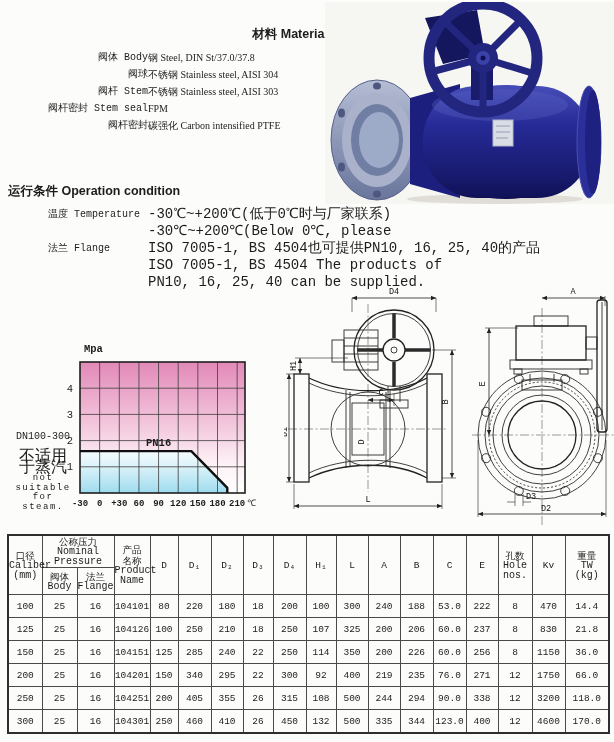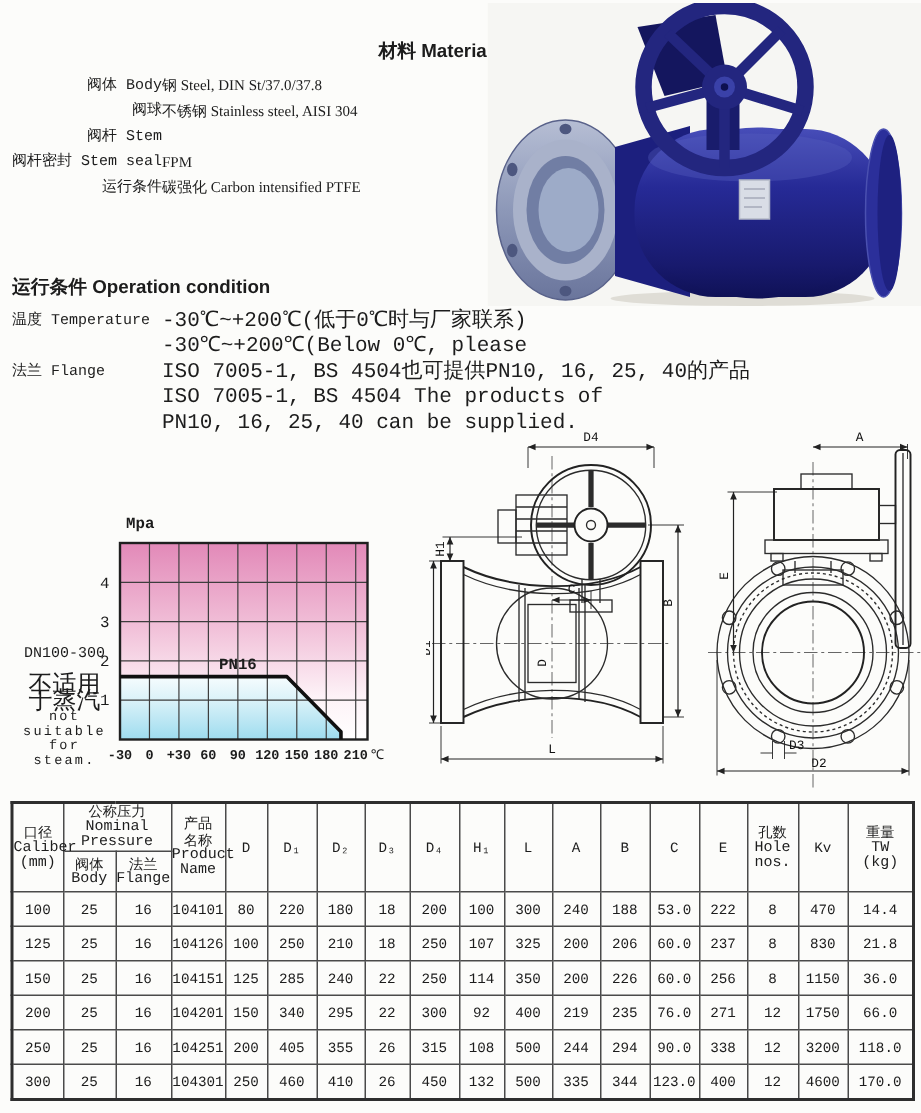--- a/index.html
+++ b/index.html
@@ -1,21 +1,21 @@
 <!DOCTYPE html>
 <html><head>
 <meta charset="utf-8">
 <style>
   html,body{margin:0;padding:0;background:#e8e8e8;}
   #page{position:relative;width:614px;height:742px;background:#fcfcfa;overflow:hidden;
         font-family:"Liberation Mono","DejaVu Sans Mono",monospace;color:#1c1c1c;}
   .sec{position:absolute;}
   .sec-title{font-family:"Liberation Sans","DejaVu Sans",sans-serif;font-weight:bold;font-size:12.5px;margin:0 0 6px 0;}
   .kvrow{display:flex;font-size:10px;line-height:17px;white-space:nowrap;}
-  .kvrow .lbl{width:100px;flex:none;}
+  .kvrow .lbl{width:100px;flex:none;margin-left:40px;}
   .kvrow .val{flex:none;font-family:Liberation Serif, serif;}
   .vlines div{font-size:14px;line-height:17px;white-space:nowrap;}
   
   #chart-svg{position:absolute;left:0;top:338px;}
   #chart-svg .grid{stroke:#3d3d3d;stroke-width:0.8;}
   #chart-svg .frame{fill:none;stroke:#1f1f1f;stroke-width:1.6;}
   #chart-svg .curve{fill:none;stroke:#101010;stroke-width:2.4;stroke-linejoin:round;}
   #chart-svg .ytick{font:10.5px "Liberation Mono",monospace;fill:#1c1c1c;}
   #chart-svg .xtick{font:bold 9px "Liberation Mono",monospace;fill:#1c1c1c;}
   #chart-svg .xunit{font:9px "Liberation Mono",monospace;fill:#1c1c1c;}
@@ -56,27 +56,28 @@
     <div class="kvrow">
       <span class="lbl">阀体 Body</span>
       <span class="val">钢 Steel, DIN St/37.0/37.8</span>
     </div>
     <div class="kvrow">
       <span class="lbl">阀球</span>
       <span class="val">不锈钢 Stainless steel, AISI 304</span>
     </div>
     <div class="kvrow">
       <span class="lbl">阀杆 Stem</span>
+      <span class="val">不锈钢 Stainless steel, AISI 303</span>
     </div>
     <div class="kvrow">
       <span class="lbl">阀杆密封 Stem seal</span>
       <span class="val">FPM</span>
     </div>
     <div class="kvrow">
-      <span class="lbl">运行条件</span>
+      <span class="lbl">阀杆密封</span>
       <span class="val">碳强化 Carbon intensified PTFE</span>
     </div>
   </div>
 
   <div class="sec" style="left:8px;top:183px;width:430px;">
     <div class="sec-title">运行条件 Operation condition</div>
     <div class="kvrow">
       <span class="lbl">温度 Temperature</span>
       <span class="vlines">
         <div>-30℃~+200℃(低于0℃时与厂家联系)</div>

